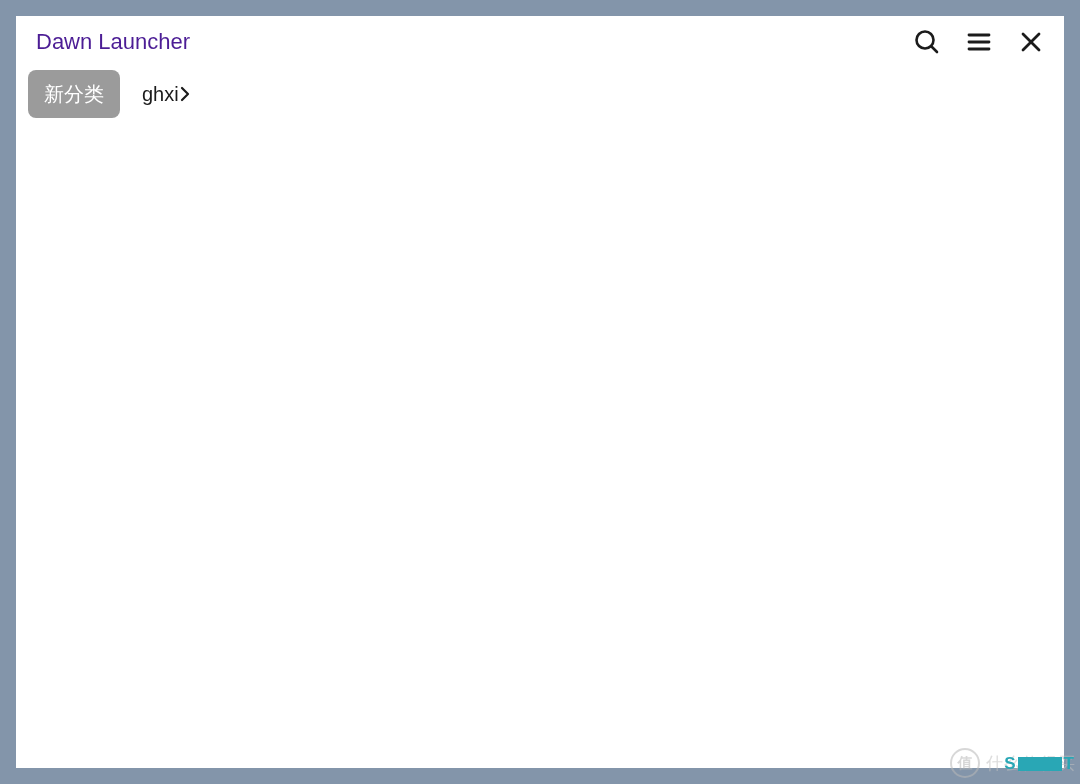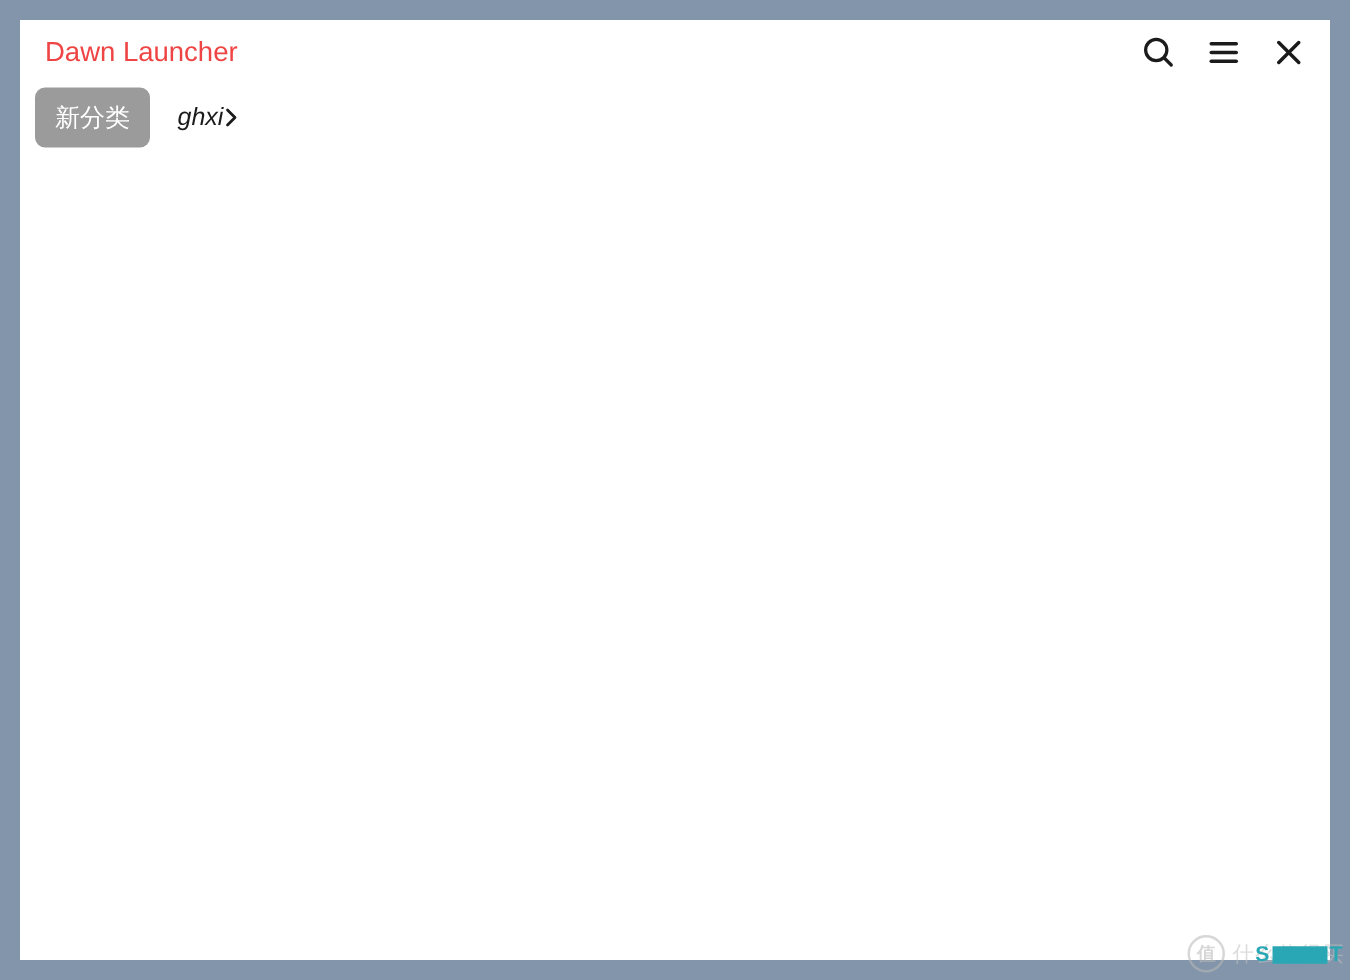--- a/index.html
+++ b/index.html
@@ -26,21 +26,21 @@
       flex-direction: column;
     }
     .titlebar {
       height: 52px;
       display: flex;
       align-items: center;
       padding: 0 18px 0 20px;
     }
     .app-title {
       font-size: 22px;
-      color: #ef4444;
+      color: #4c1d95;
       font-weight: 400;
       flex: 1;
     }
     .titlebar-actions {
       display: flex;
       align-items: center;
       gap: 22px;
     }
     .icon-btn {
       width: 30px;
@@ -73,21 +73,20 @@
       padding: 0 16px;
       cursor: pointer;
       font-size: 20px;
     }
     .sidebar-item.active {
       background: #9b9b9b;
       color: #ffffff;
     }
     .sidebar-item.normal {
       color: #1b1b1b;
-      font-style: italic;
     }
     .sidebar-item-label {
       white-space: nowrap;
     }
     .chevron {
       color: #1b1b1b;
       display: flex;
       align-items: center;
     }
     .main-content {

